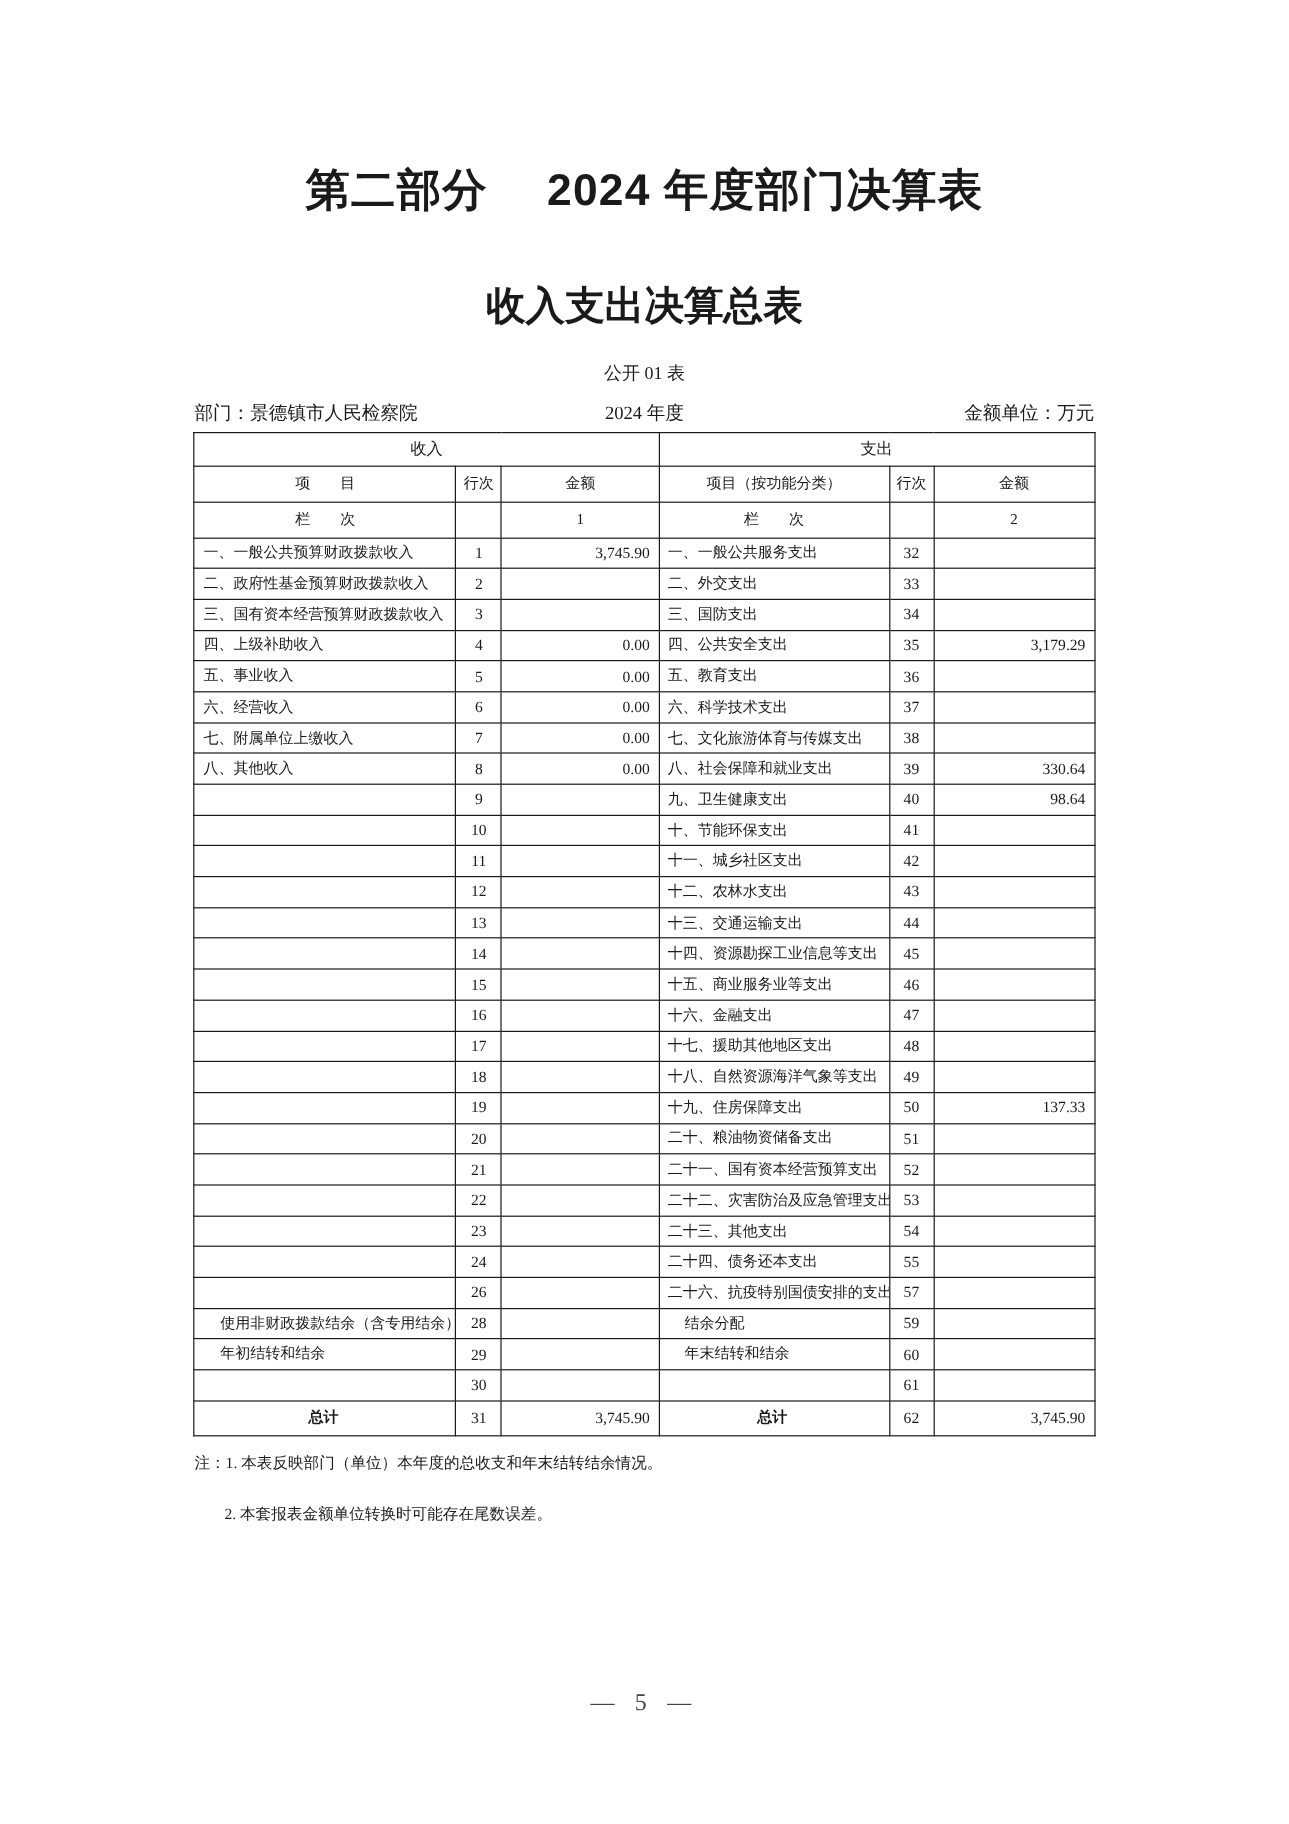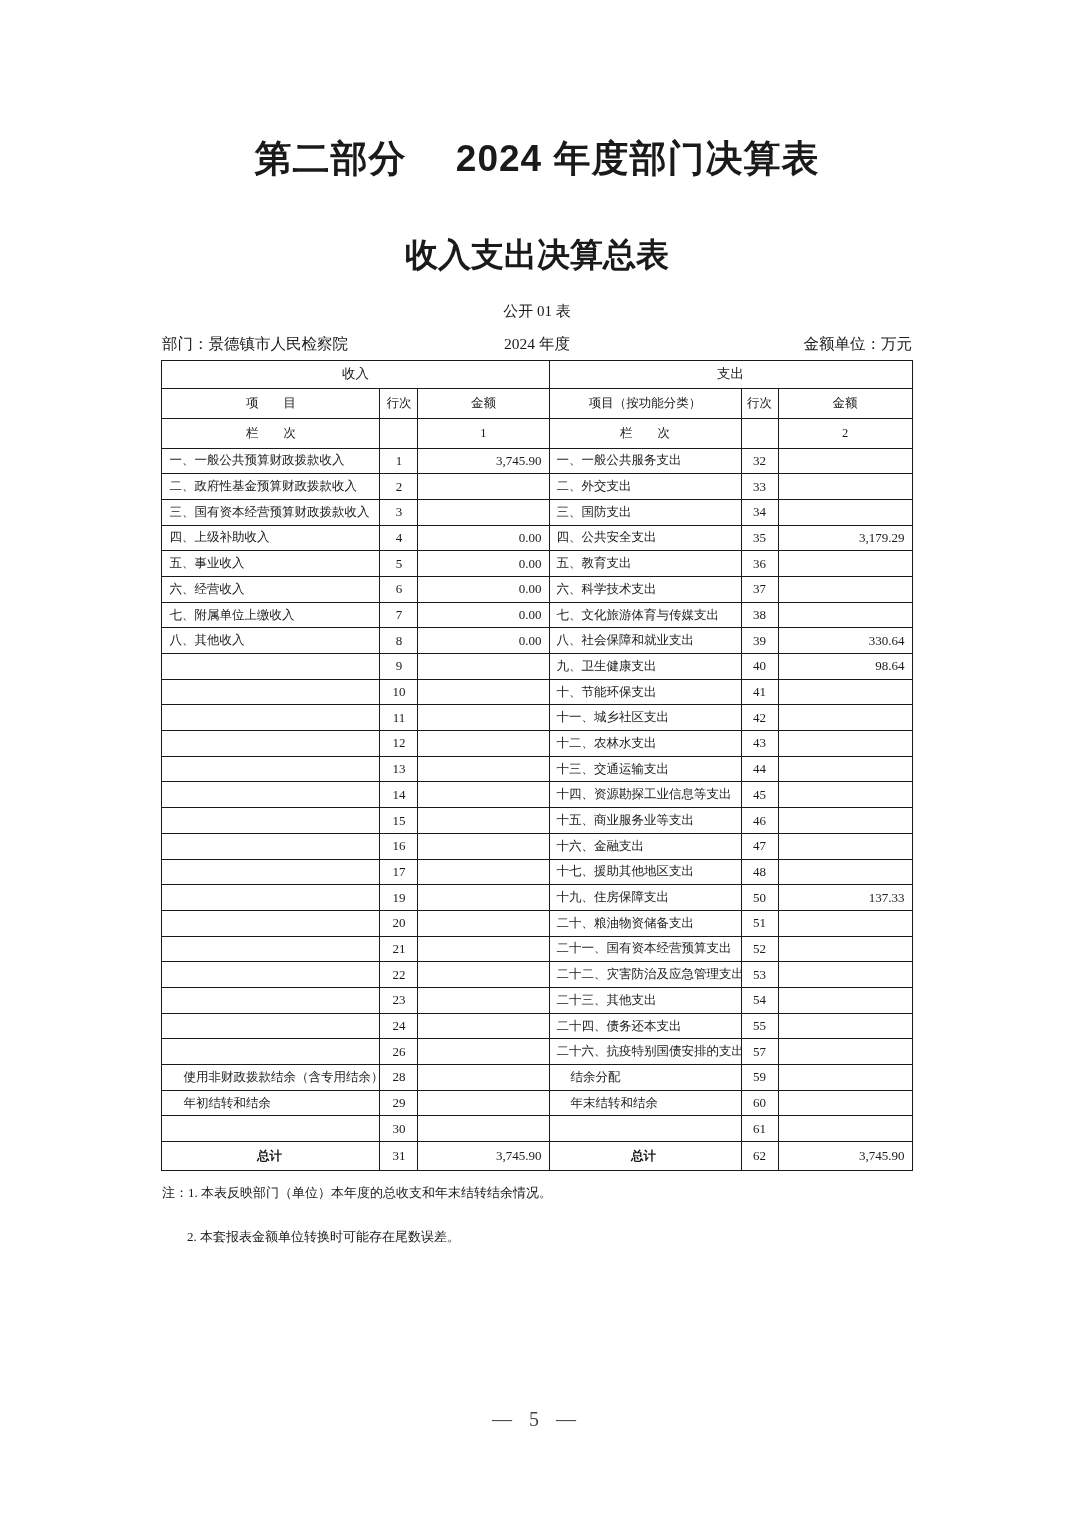--- a/index.html
+++ b/index.html
@@ -278,20 +278,28 @@
         <tr>
           <td class="item"></td>
           <td class="no">17</td>
           <td class="amt"></td>
           <td class="item">十七、援助其他地区支出</td>
           <td class="no">48</td>
           <td class="amt"></td>
         </tr>
         <tr>
           <td class="item"></td>
+          <td class="no">18</td>
+          <td class="amt"></td>
+          <td class="item">十八、自然资源海洋气象等支出</td>
+          <td class="no">49</td>
+          <td class="amt"></td>
+        </tr>
+        <tr>
+          <td class="item"></td>
           <td class="no">19</td>
           <td class="amt"></td>
           <td class="item">十九、住房保障支出</td>
           <td class="no">50</td>
           <td class="amt">137.33</td>
         </tr>
         <tr>
           <td class="item"></td>
           <td class="no">20</td>
           <td class="amt"></td>

